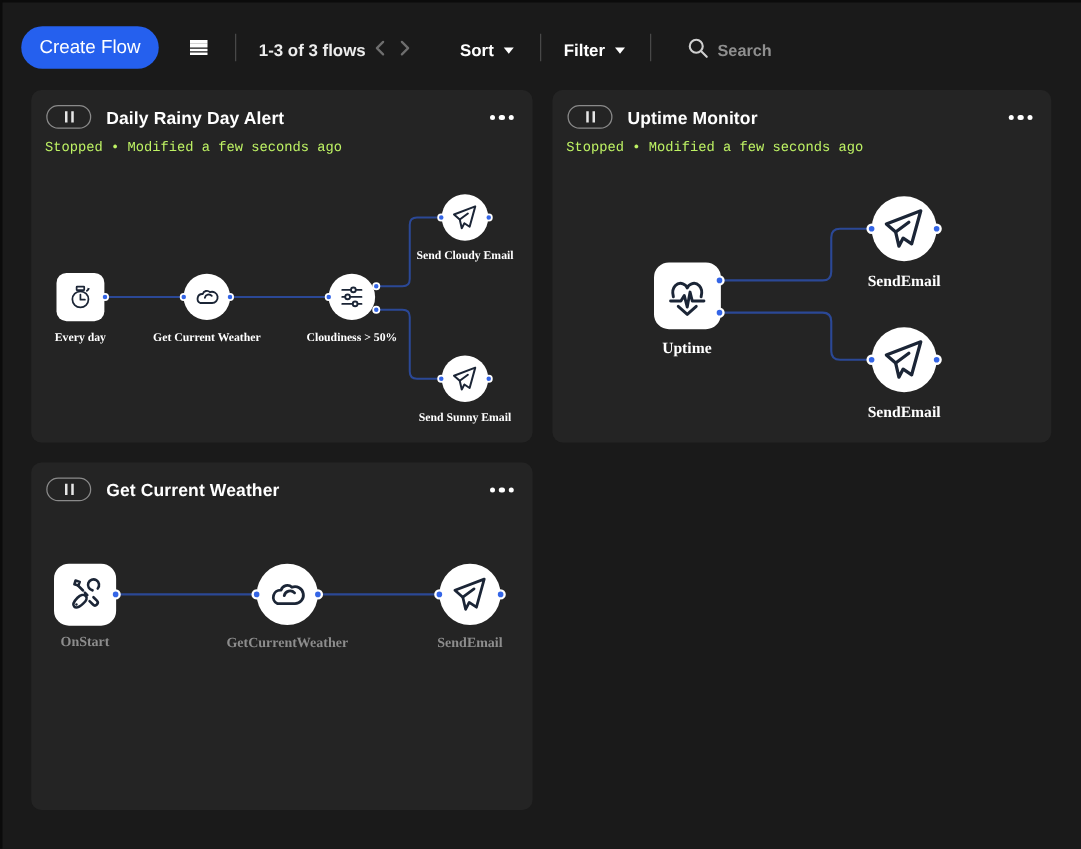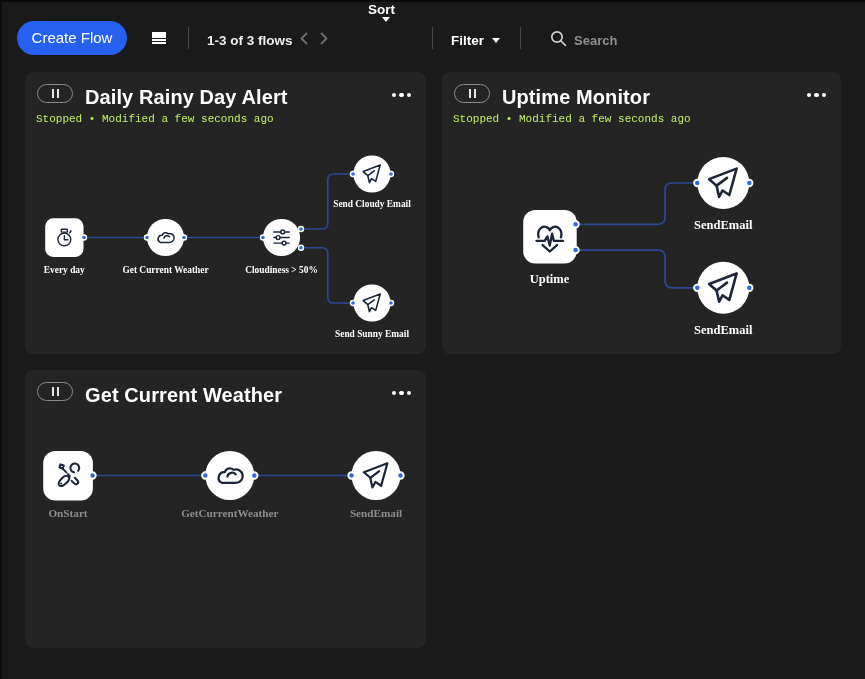--- a/index.html
+++ b/index.html
@@ -17,21 +17,21 @@
   .caret { display:inline-block; width:0; height:0; border-left:4.5px solid transparent; border-right:4.5px solid transparent; border-top:5.5px solid #fff; margin-left:8px; }
   .search-ph { color:#8f8f8f; font-size:13px; }
   
   .card { position:absolute; background:#242424; border-radius:8px; }
   .c1 { left:25px; top:72px; width:401px; height:282px; }
   .c2 { left:442px; top:72px; width:399px; height:282px; }
   .c3 { left:25px; top:370px; width:401px; height:278px; }
   .pausepill { position:absolute; left:12px; top:12px; width:36px; height:19px; border:1px solid #8a8a8a; border-radius:10px; }
   .pausepill span { position:absolute; top:4px; width:2.2px; height:9px; background:#e6e6e6; }
   .pb1 { left:14px; } .pb2 { left:19px; }
-  .cardtitle { position:absolute; left:60px; top:14px; color:#fff; font-size:20px; font-weight:bold; letter-spacing:0.1px; }
+  .cardtitle { position:absolute; left:60px; top:14px; color:#fff; font-size:14px; font-weight:bold; letter-spacing:0.1px; }
   .dots { position:absolute; right:15px; top:20px; line-height:0; }
   .dots i { display:inline-block; width:4.4px; height:4.4px; border-radius:50%; background:#fff; margin-left:3px; }
   .status { position:absolute; left:11px; top:113px; color:#bef264; font-size:11px;font-family:Liberation Mono, monospace; }
   .c1 .status, .c2 .status { top:41px; }
   .c3 .status { top:38px; }
   svg text { font-family:"Liberation Serif", serif; font-weight:bold; }
 </style>
 </head>
 <body>
 <div class="edge-top"></div>
@@ -45,21 +45,21 @@
     <div></div>
   </div>
 <div class="vdiv" style="left:188px;"></div>
 <div class="tb-text" style="left:207px;">
     <span><b>1-3</b>&nbsp;of 3 flows</span>
   </div>
 <svg style="position:absolute;left:298px;top:32px;" width="32" height="13" viewBox="0 0 32 13">
     <path d="M8.5 1.5 L3.5 6.5 L8.5 11.5" fill="none" stroke="#6e6e6e" stroke-width="1.8" stroke-linecap="round" stroke-linejoin="round"></path>
     <path d="M23.5 1.5 L28.5 6.5 L23.5 11.5" fill="none" stroke="#6e6e6e" stroke-width="1.8" stroke-linecap="round" stroke-linejoin="round"></path>
   </svg>
-<div class="tb-text" style="left:368px;flex-direction:column;">
+<div class="tb-text" style="left:368px;">
     <span style="color:#fff;">Sort</span>
     <span class="caret"></span>
   </div>
 <div class="vdiv" style="left:432px;"></div>
 <div class="tb-text" style="left:451px;">
     <span style="color:#fff;">Filter</span>
     <span class="caret"></span>
   </div>
 <div class="vdiv" style="left:520px;"></div>
 <svg style="position:absolute;left:550px;top:30px;" width="17" height="17" viewBox="0 0 17 17">

